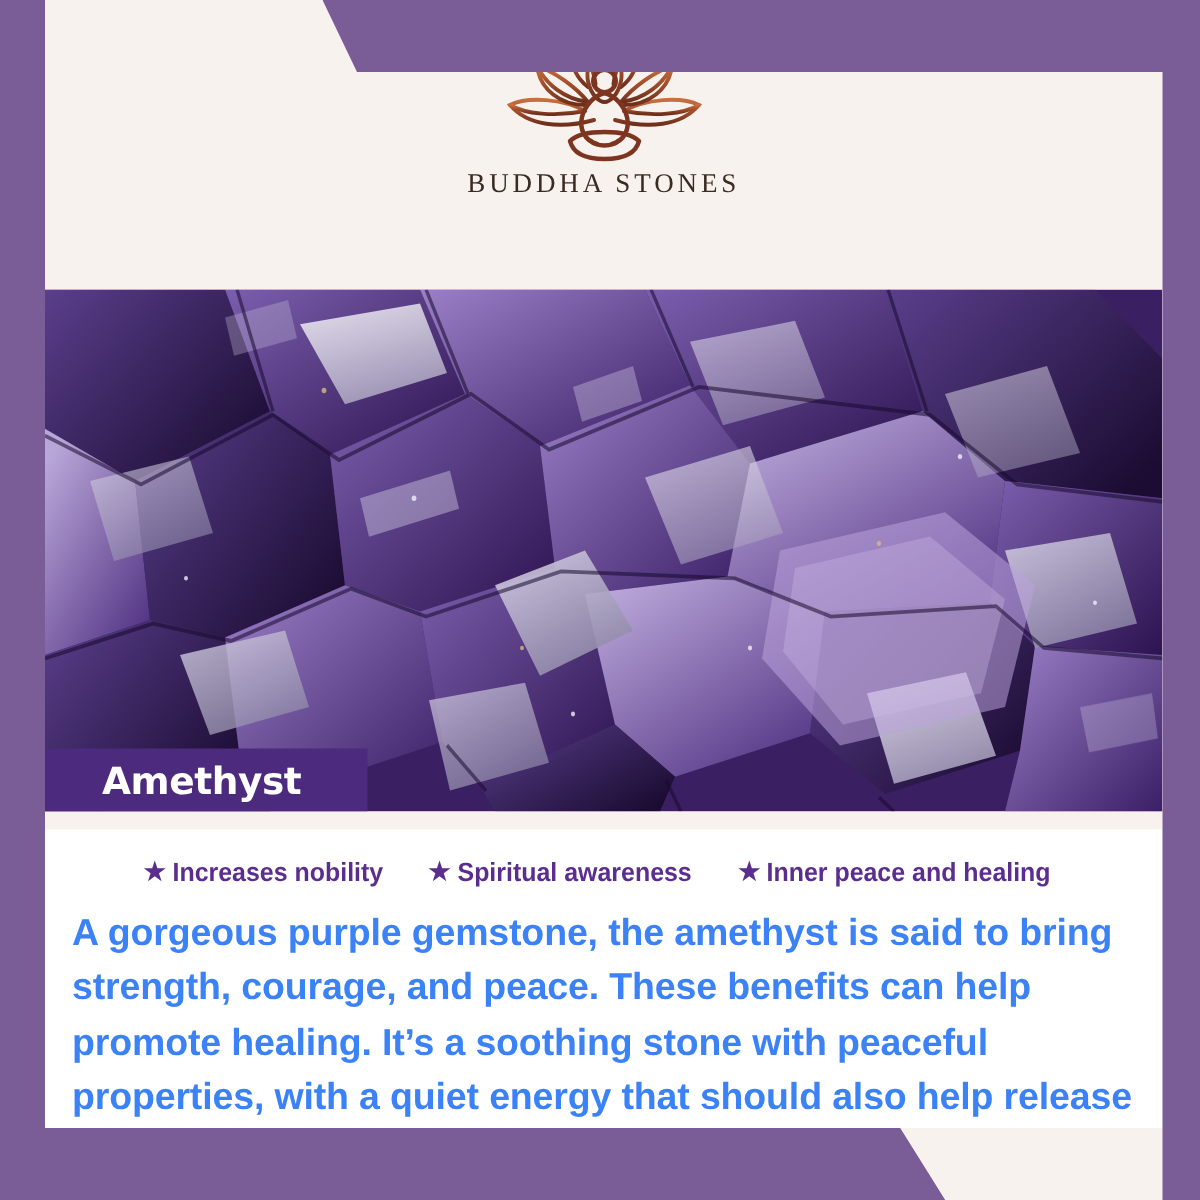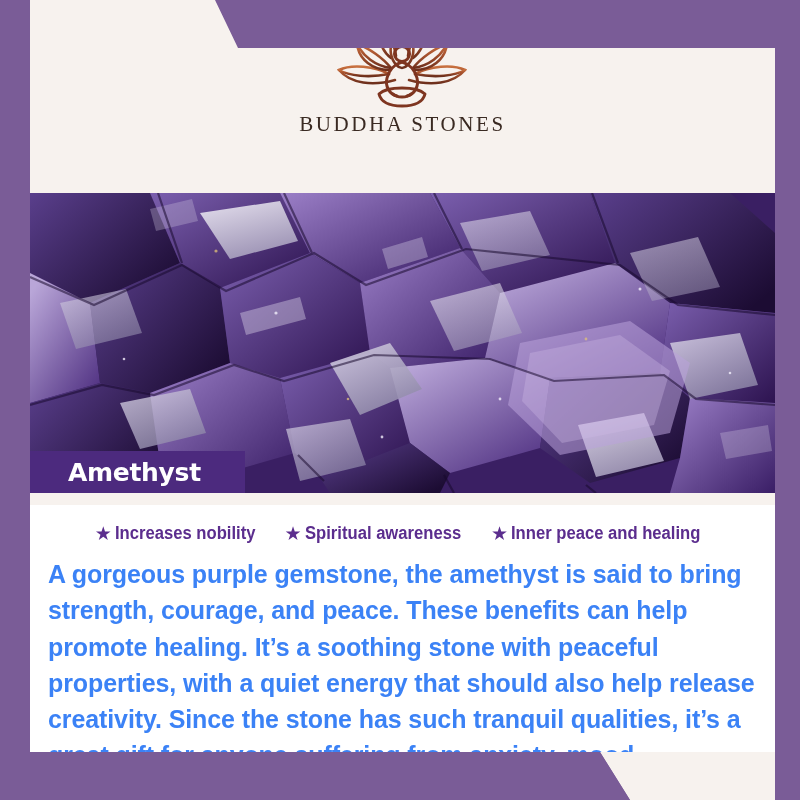--- a/index.html
+++ b/index.html
@@ -85,21 +85,21 @@
     align-items: center;
   }
   .logo-mark {
     width: 170px;
     height: 96px;
     display: block;
   }
   .brand-name {
     margin-top: 2px;
     font-family: "Liberation Serif", serif;
-    font-size: 21px;
+    font-size: 18px;
     letter-spacing: 2.6px;
     color: #3a2a22;
     text-align: center;
     white-space: nowrap;
   }
   .title-bar {
     position: absolute;
     left: 0;
     right: 0;
     bottom: 0;
@@ -115,21 +115,21 @@
     font-weight: bold;
     color: #5b2d8e;
     letter-spacing: -0.2px;
     transform: scaleX(0.97);
     white-space: nowrap;
   }
 
   
   .hero {
     position: relative;
-    height: 300px;
+    height: 348px;
     overflow: hidden;
     background: #f0abfc;
   }
   .hero svg {
     position: absolute;
     inset: 0;
     width: 100%;
     height: 100%;
     display: block;
   }

